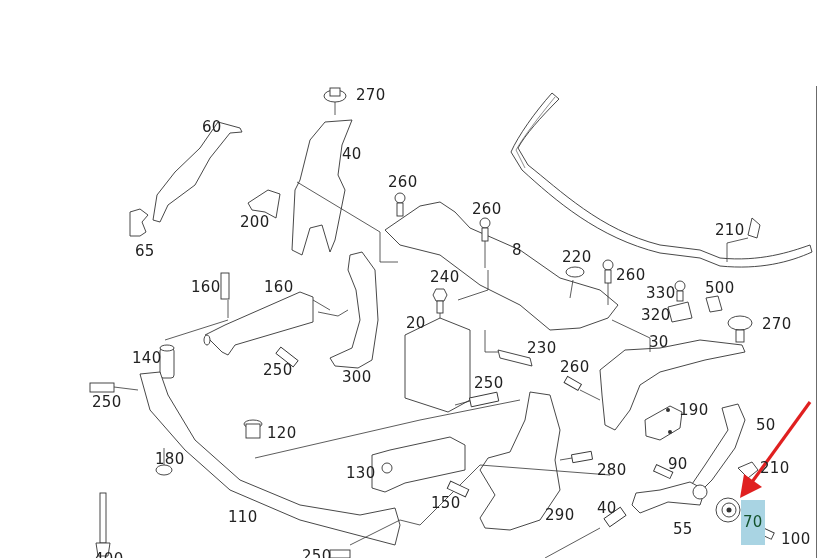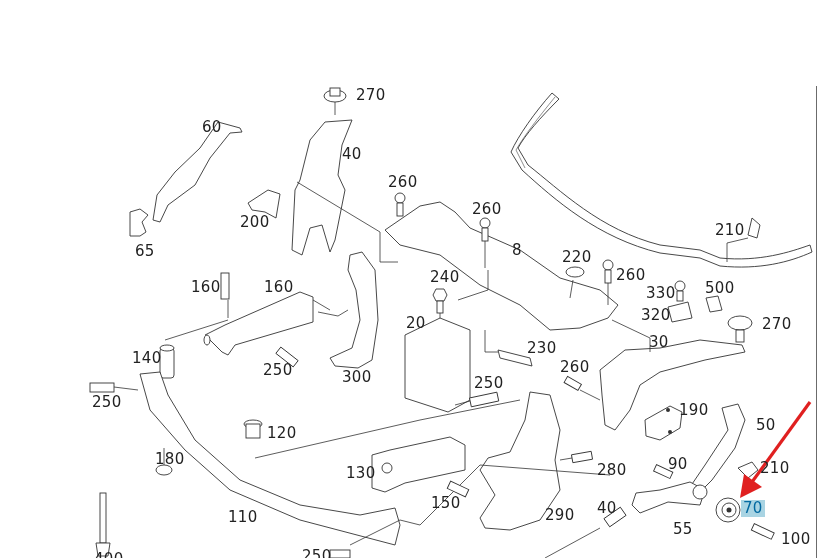--- a/index.html
+++ b/index.html
@@ -1,21 +1,21 @@
 <!DOCTYPE html>
 <html><head>
   <meta charset="utf-8">
   <style>
     html, body { margin: 0; padding: 0; background: #ffffff; }
     body { width: 825px; height: 558px; position: relative; overflow: hidden;
            font-family: "DejaVu Sans", sans-serif; }
     #diagram { position: absolute; left: 0; top: 0; width: 825px; height: 558px; text-decoration: underline; }
     .frame-line { position: absolute; left: 816px; top: 86px; width: 1px; height: 472px; background: #6b6b6b; }
     .callout { position: absolute; font-size: 15px; color: #222; line-height: 1; white-space: nowrap; letter-spacing: 0.3px; }
-    .callout.hl { background: #a9d4e3; color: #0369a1; padding: 1px 2px; }
+    .callout.hl { background: #a9d4e3; color: #14532d; padding: 15px 2px; }
     svg .p { fill: #fff; stroke: #333; stroke-width: 0.9; }
     svg .l { fill: none; stroke: #333; stroke-width: 0.8; }
     svg .t { fill: none; stroke: #444; stroke-width: 0.6; }
     svg .d { fill: #333; }
   </style>
 </head>
 <body>
 
 <div id="diagram">
   <svg width="825" height="558" viewBox="0 0 825 558">

